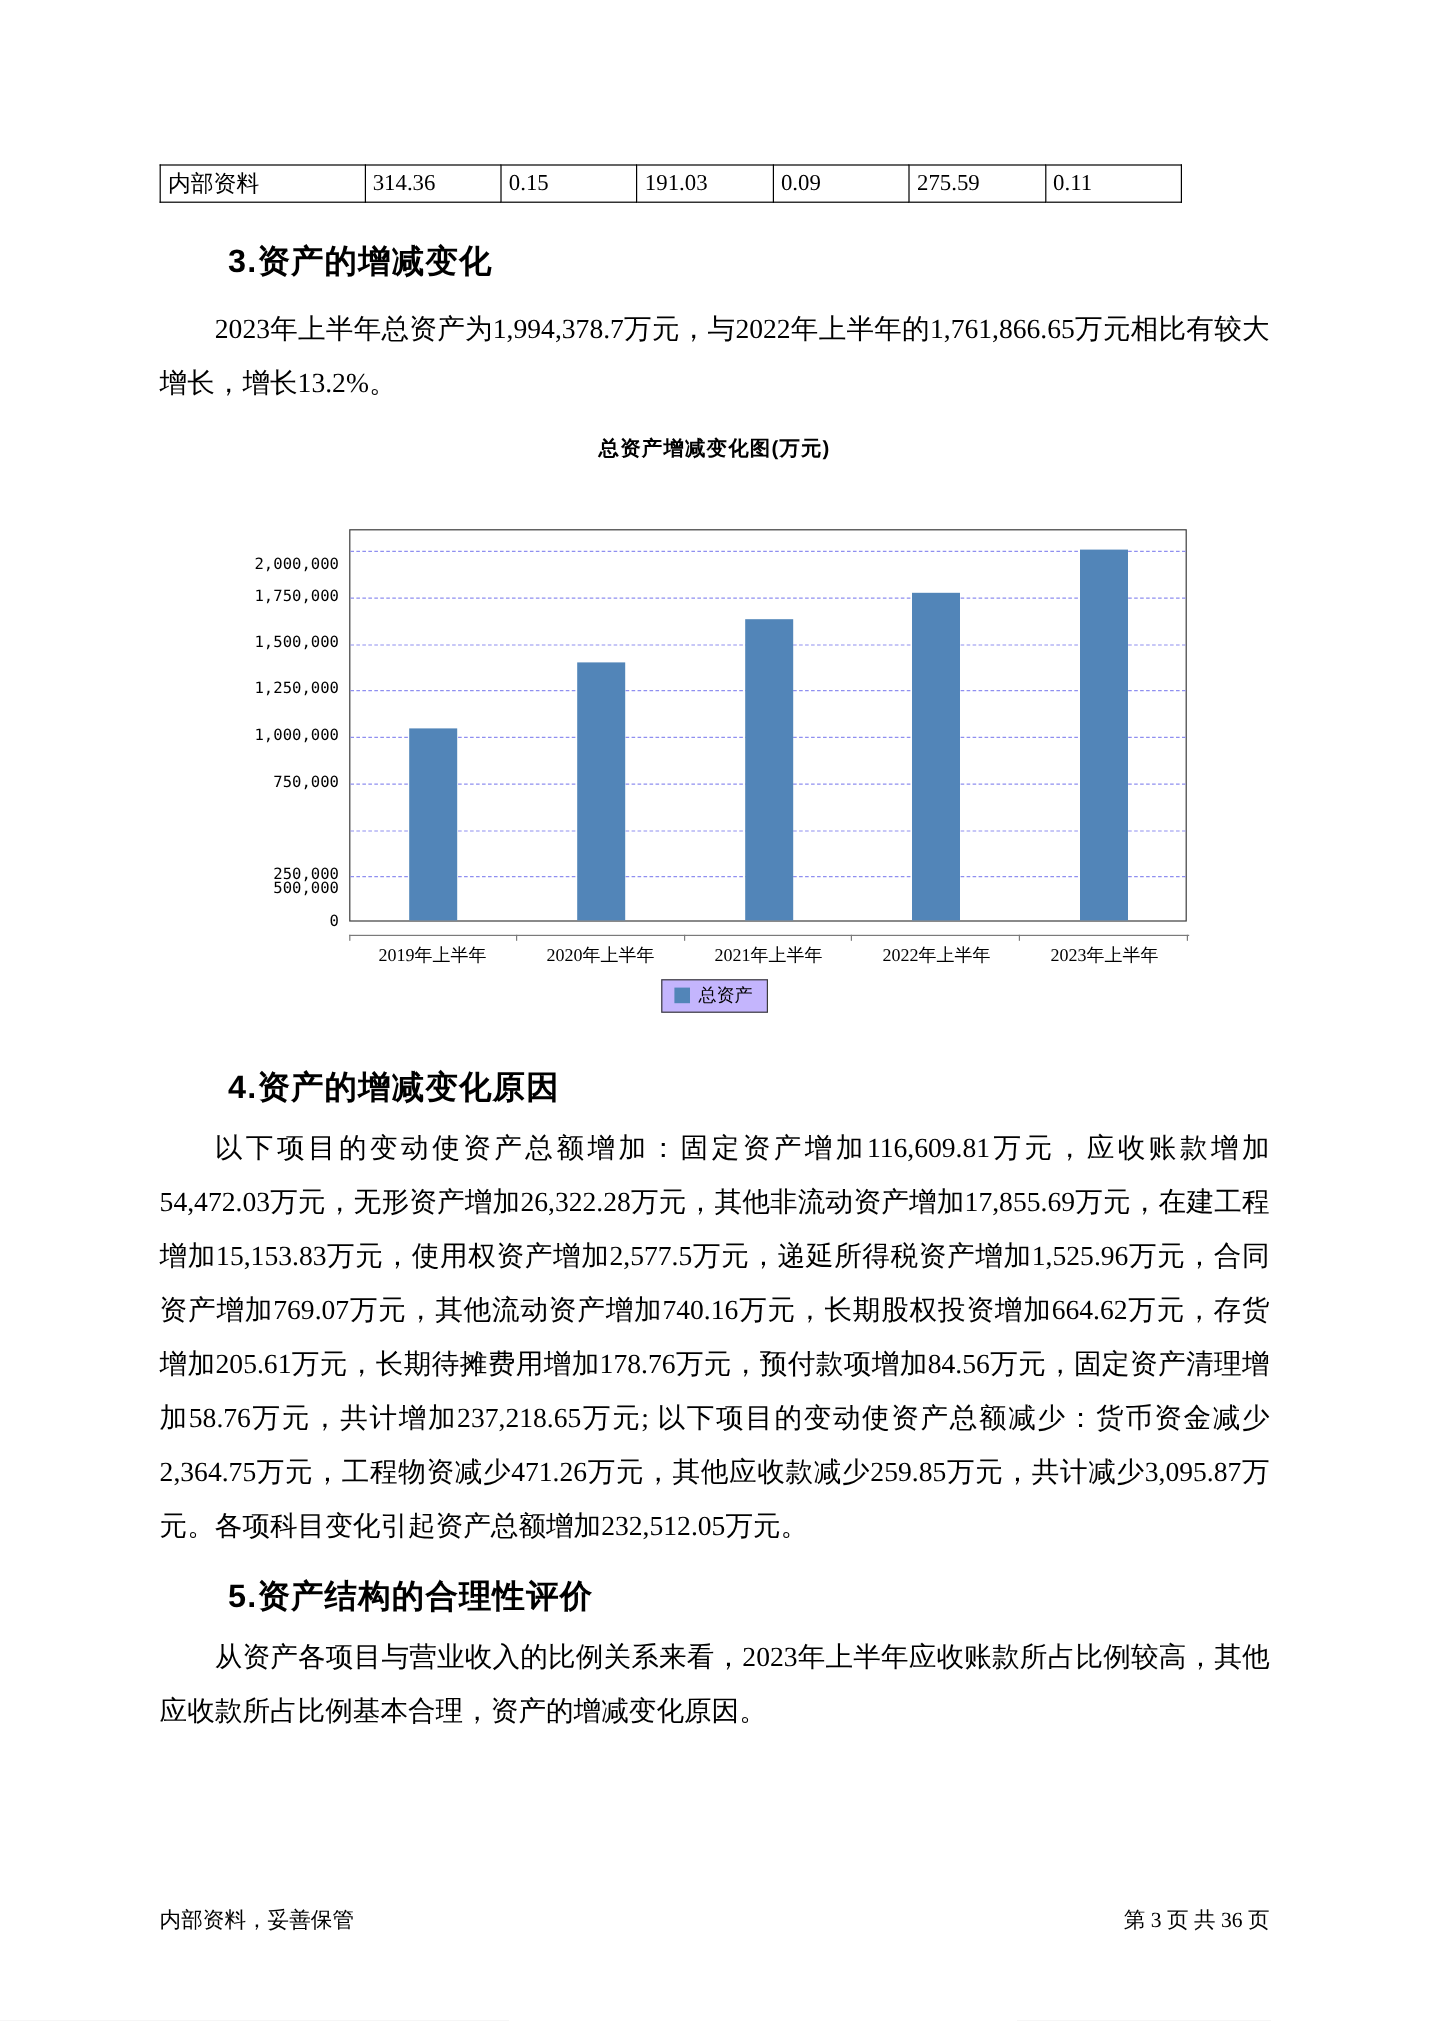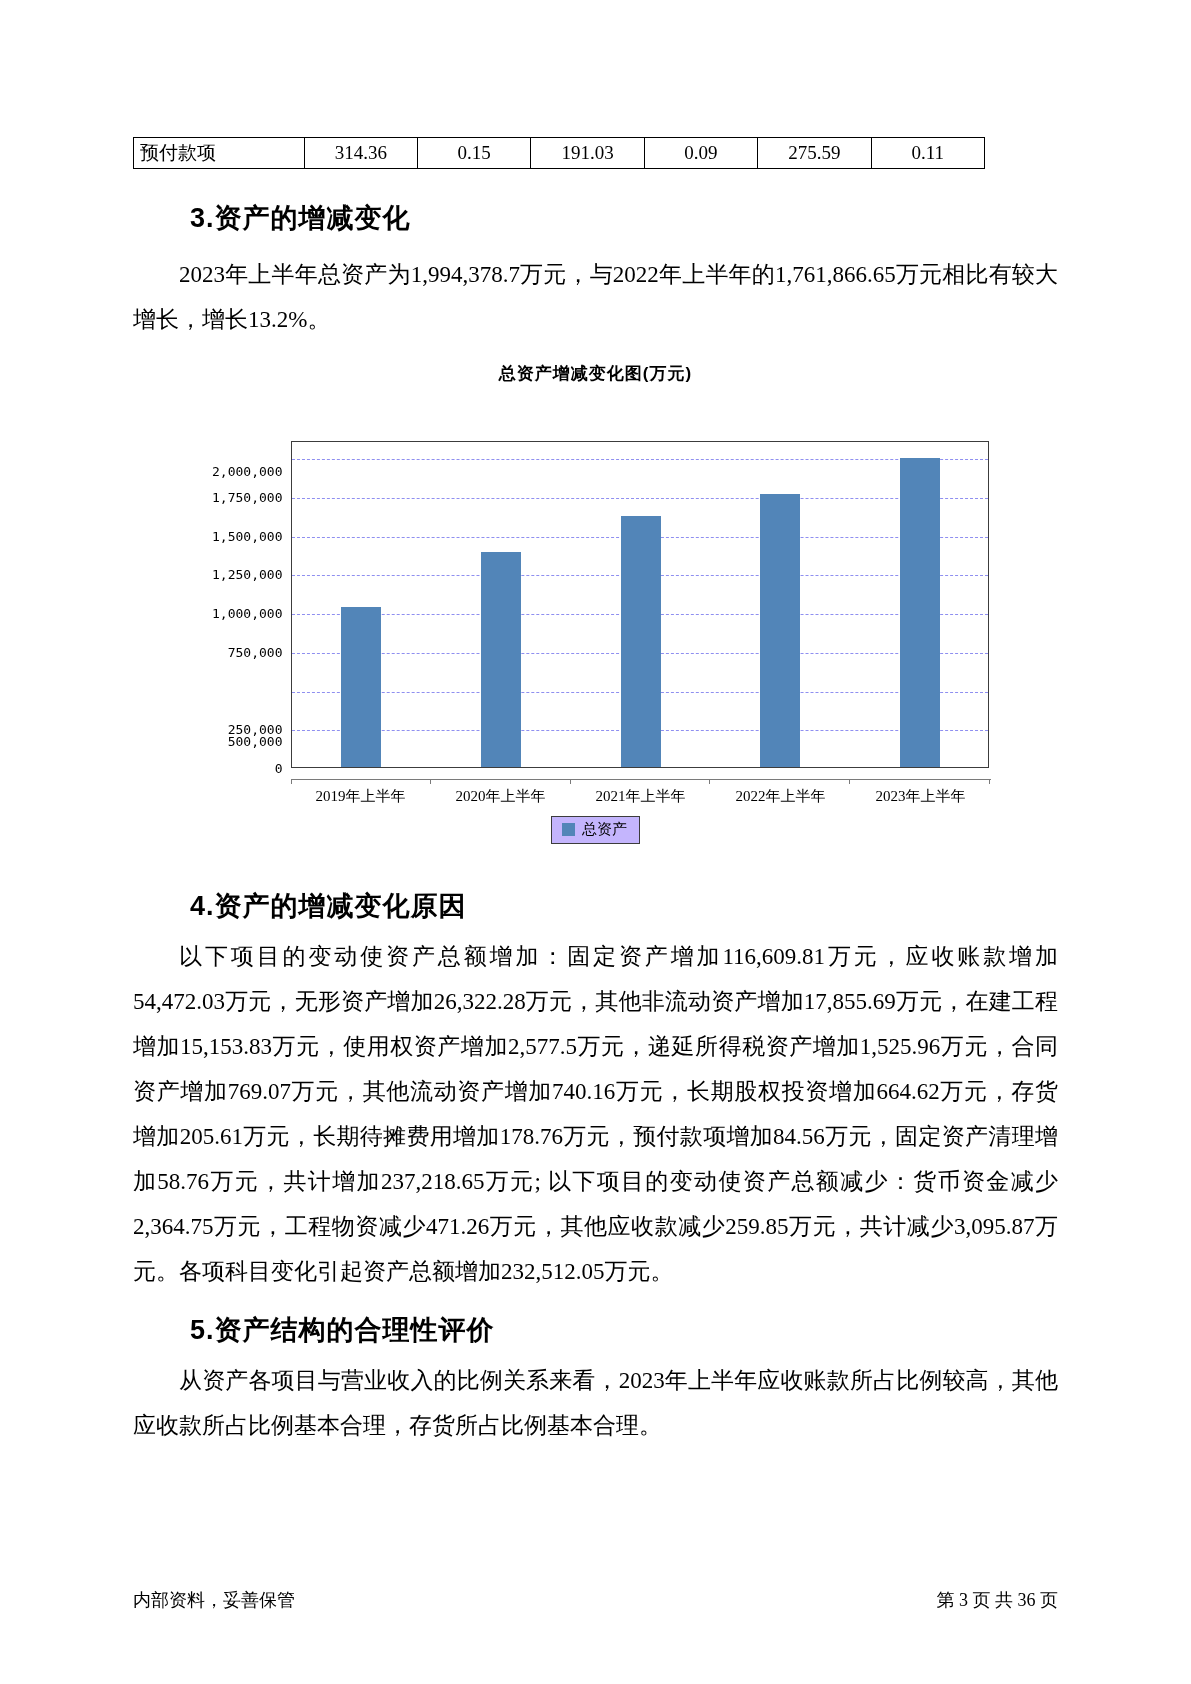--- a/index.html
+++ b/index.html
@@ -10,21 +10,21 @@
     font-family:"Liberation Serif","DejaVu Serif",serif; color:#000;
     padding:137px 133px 0 133px;
   }
   
   table.datatable { border-collapse:collapse; width:852px; table-layout:fixed; }
   table.datatable td {
     border:1.5px solid #000; height:31px; font-size:19px; overflow:hidden;
     padding:0 6px; white-space:nowrap;
   }
   td.cell-label { width:170px; text-align:left; }
-  td.cell-num  { width:113px; text-align:center; }
+  td.cell-num  { width:113px; text-align:left; }
   
   h2.sec {
     font-family:"Liberation Sans","DejaVu Sans",sans-serif; font-weight:bold;
     font-size:27px; padding-left:57px; letter-spacing:1px;
   }
   p.body {
     font-size:23px; line-height:45px; text-align:justify; text-indent:2em;
     width:925px;
   }
   .h3 { margin-top:31px; }
@@ -71,21 +71,21 @@
   }
 </style>
 </head>
 <body>
 
 <div class="page">
 
   <table class="datatable">
     <tbody>
         <tr>
-      <td class="cell-label">预付款项</td>
+      <td class="cell-label">内部资料</td>
       <td class="cell-num">314.36</td>
       <td class="cell-num">0.15</td>
       <td class="cell-num">191.03</td>
       <td class="cell-num">0.09</td>
       <td class="cell-num">275.59</td>
       <td class="cell-num">0.11</td>
     </tr>
   </tbody>
     </table>
 
@@ -142,20 +142,20 @@
         <span class="legend-swatch" style="background: rgb(82, 133, 184);"></span>
         <span class="legend-label">总资产</span>
       </div>
     </div>
   </div>
 
   <h2 class="sec h4">4.资产的增减变化原因</h2>
   <p class="body p4">以下项目的变动使资产总额增加：固定资产增加116,609.81万元，应收账款增加54,472.03万元，无形资产增加26,322.28万元，其他非流动资产增加17,855.69万元，在建工程增加15,153.83万元，使用权资产增加2,577.5万元，递延所得税资产增加1,525.96万元，合同资产增加769.07万元，其他流动资产增加740.16万元，长期股权投资增加664.62万元，存货增加205.61万元，长期待摊费用增加178.76万元，预付款项增加84.56万元，固定资产清理增加58.76万元，共计增加237,218.65万元; 以下项目的变动使资产总额减少：货币资金减少2,364.75万元，工程物资减少471.26万元，其他应收款减少259.85万元，共计减少3,095.87万元。各项科目变化引起资产总额增加232,512.05万元。</p>
 
   <h2 class="sec h5">5.资产结构的合理性评价</h2>
-  <p class="body p5">从资产各项目与营业收入的比例关系来看，2023年上半年应收账款所占比例较高，其他应收款所占比例基本合理，存货所占比例基本合理。</p>
+  <p class="body p5">从资产各项目与营业收入的比例关系来看，2023年上半年应收账款所占比例较高，其他应收款所占比例基本合理，资产的增减变化原因。</p>
 
   <div class="footer">
     <span>内部资料，妥善保管</span>
     <span>第 3 页  共 36 页</span>
   </div>
 
 </div>
 
 </body></html>

